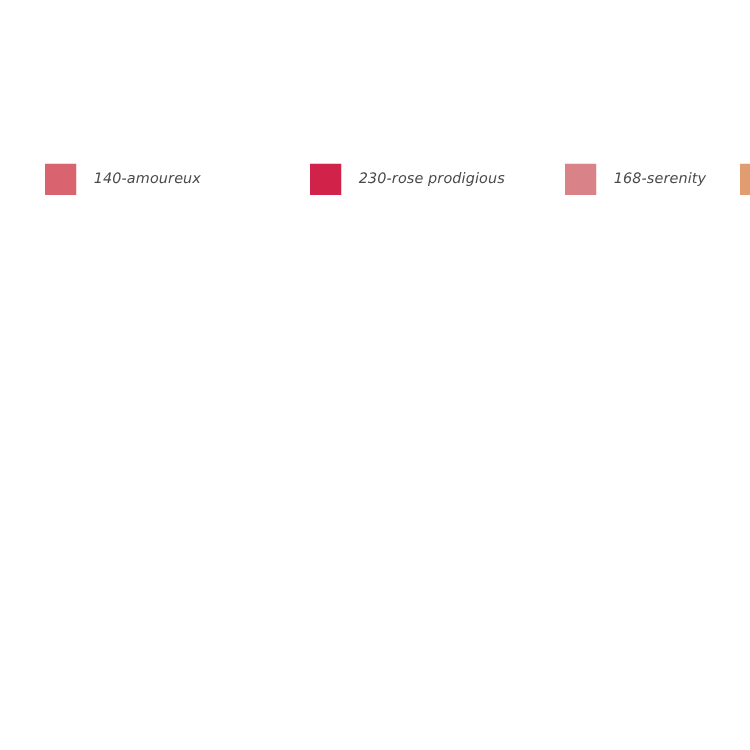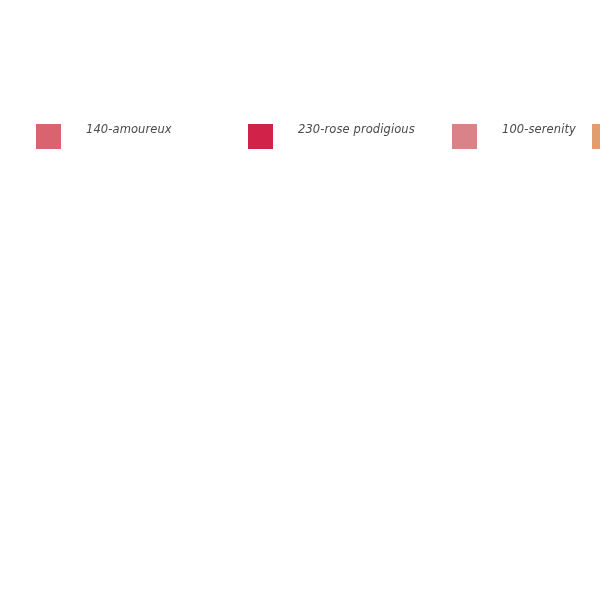--- a/index.html
+++ b/index.html
@@ -29,21 +29,22 @@
     top: 124px;
     width: 556px;
     display: grid;
     grid-template-columns: 212px 204px 140px;
     grid-auto-rows: 38px;
     grid-auto-flow: column;
   }
 
   .legend-item {
     display: flex;
-    gap: 25px;
+    align-items: center;
+    gap: 14px;
     height: 38px;
   }
 
   .swatch {
     width: 25px;
     height: 25px;
     flex: 0 0 25px;
     display: block;
     border: 0;
   }
@@ -66,19 +67,19 @@
       <div class="legend-item">
         <span class="swatch" title="#d9636f" style="background-color: rgb(217, 99, 111);"></span>
         <span class="swatch-label">140-amoureux</span>
       </div>
       <div class="legend-item">
         <span class="swatch" title="#d12349" style="background-color: rgb(209, 35, 73);"></span>
         <span class="swatch-label">230-rose prodigious</span>
       </div>
       <div class="legend-item">
         <span class="swatch" title="#d98287" style="background-color: rgb(217, 130, 135);"></span>
-        <span class="swatch-label">100-serenity</span>
+        <span class="swatch-label">168-serenity</span>
       </div>
       <div class="legend-item">
         <span class="swatch" title="#e19d70" style="background-color: rgb(225, 157, 112);"></span>
       </div>
     </div>
 </div>
 
 </body></html>

